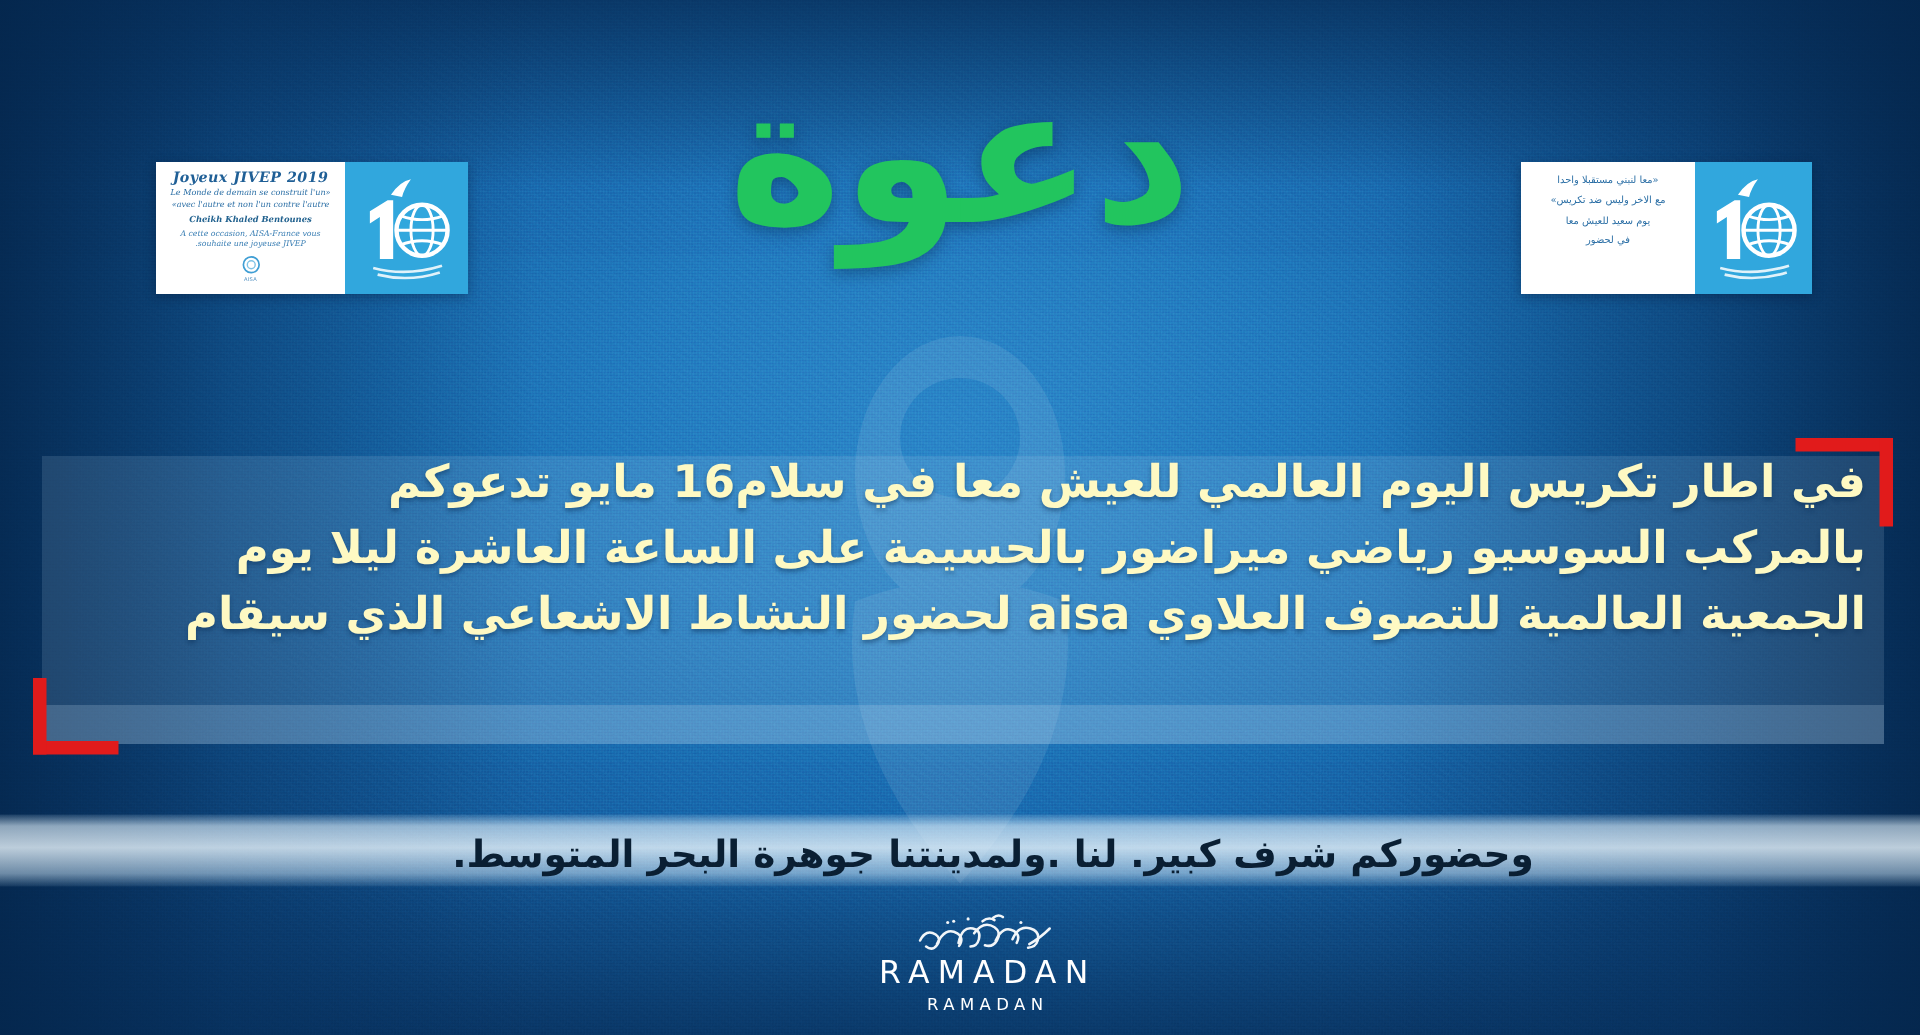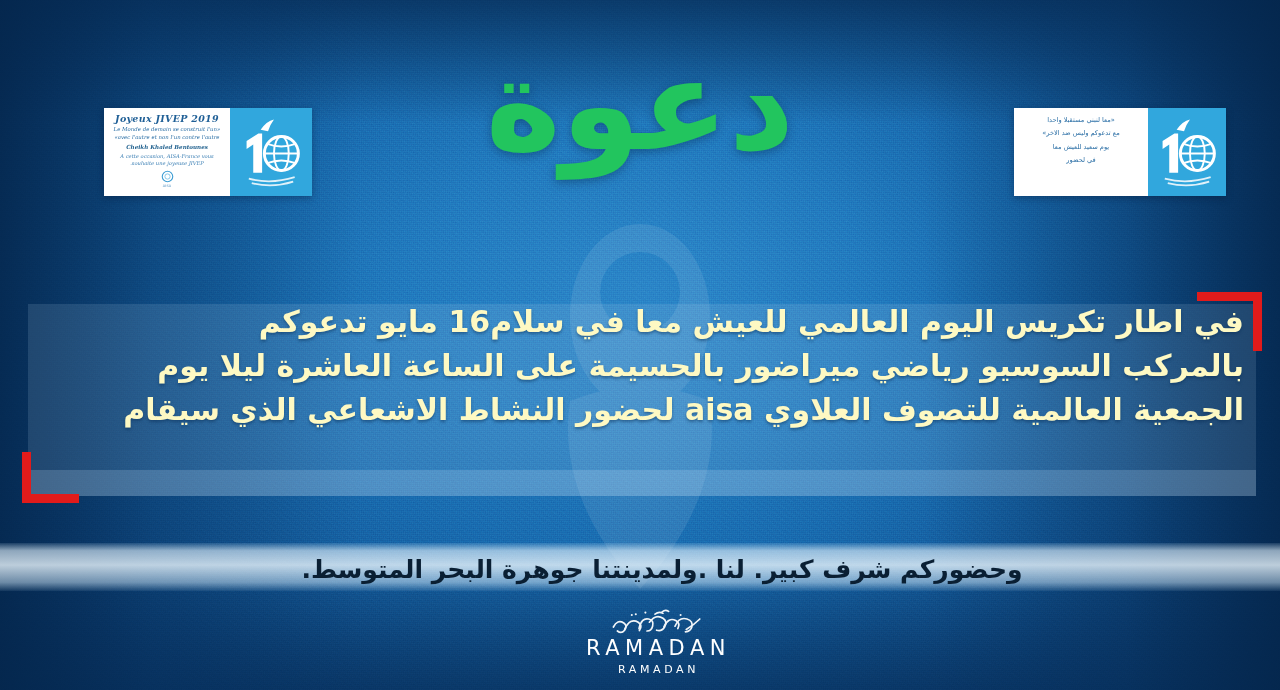--- a/index.html
+++ b/index.html
@@ -87,21 +87,21 @@
     top: 108px;
     display: flex;
     flex-direction: row;
     height: 88px;
     background: #ffffff;
     box-shadow: 0 2px 7px rgba(0,20,45,0.35);
     z-index: 7;
     overflow: hidden;
   }
   .logo-card.left  { left: 104px;  width: 208px; }
-  .logo-card.right { left: 1014px; width: 212px; }
+  .logo-card.right { left: 1014px; width: 194px; }
 
   .logo-mark {
     flex: 0 0 auto;
     width: 82px;
     background: #31a7dd;
     display: flex;
     align-items: center;
     justify-content: center;
   }
   .logo-card.right .logo-mark { width: 78px; }
@@ -367,21 +367,21 @@
           <path d="M45 65 q19 -7 38 0"></path>
         </g>
         <g fill="none" stroke="#ffffff" stroke-width="2.4" opacity="0.85">
           <path d="M20 86 q30 8 62 -2"></path>
           <path d="M24 92 q28 7 56 -2"></path>
         </g>
       </svg>
     </div>
     <div class="logo-note">
       <div class="note-ar">«معا لنبني مستقبلا واحدا</div>
-      <div class="note-ar">مع تدعوكم وليس ضد الاخر»</div>
+      <div class="note-ar">مع الاخر وليس ضد تكريس»</div>
       <div class="note-ar">يوم سعيد للعيش معا</div>
       <div class="note-ar">في لحضور</div>
     </div>
   </div>
 
   <div class="panel"></div>
   <div class="panel-band"></div>
   <div class="corner tr"></div>
   <div class="corner bl"></div>
 

